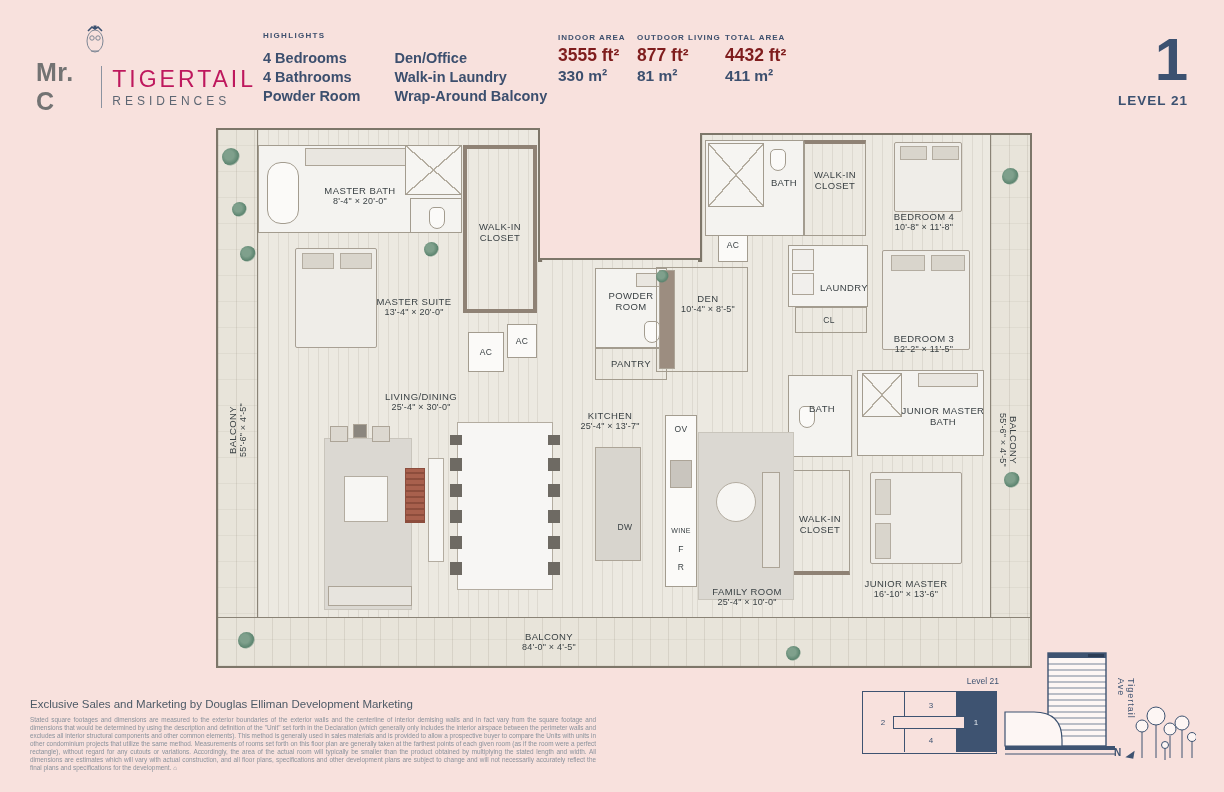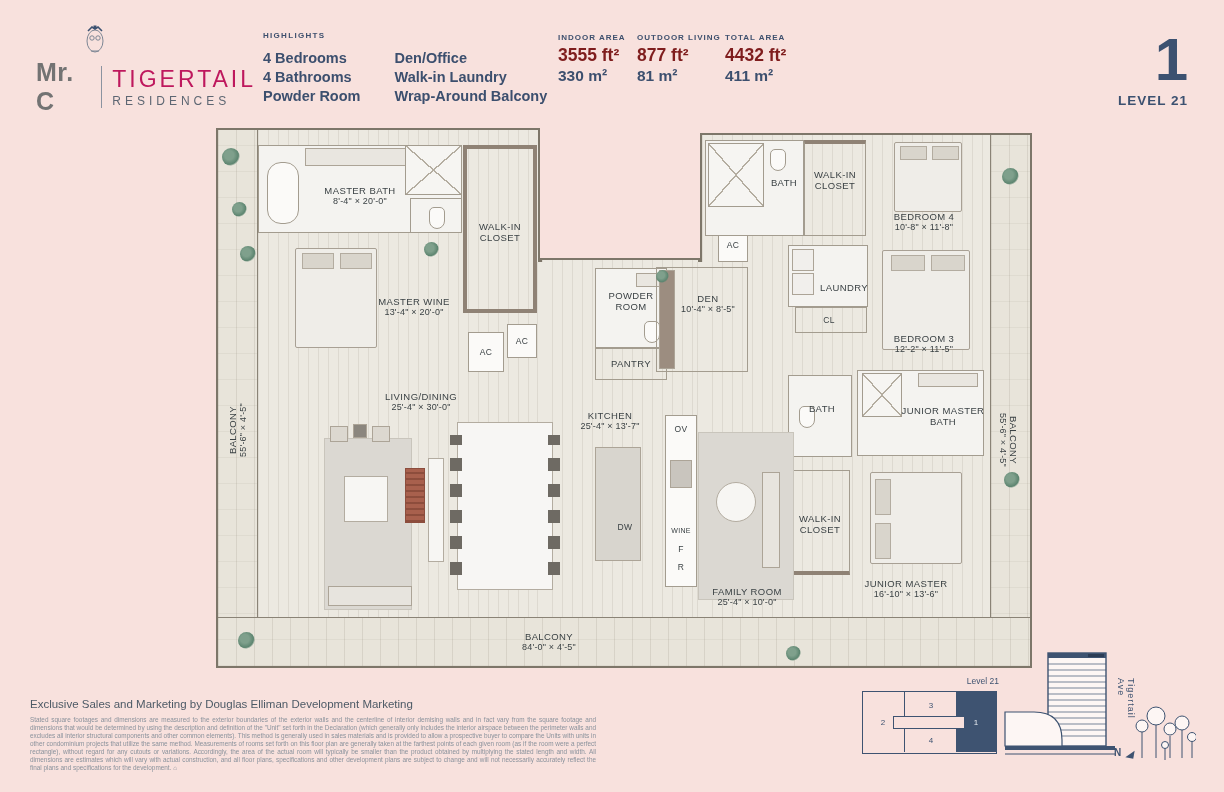--- a/index.html
+++ b/index.html
@@ -241,21 +241,21 @@
     <div class="plant" style="left:788px;top:352px;width:16px;height:16px;"></div>
 
     <div class="rlabel" style="left:144px;top:76px;">
       <div>MASTER BATH</div>
         <div class="rd">8'-4" × 20'-0"</div>
     </div>
     <div class="rlabel wrap" style="left:284px;top:112px;width:58px;">
       <div>WALK-IN CLOSET</div>
     </div>
     <div class="rlabel" style="left:198px;top:187px;">
-      <div>MASTER WINE</div>
+      <div>MASTER SUITE</div>
         <div class="rd">13'-4" × 20'-0"</div>
     </div>
     <div class="rlabel" style="left:205px;top:282px;text-align:center;">
       <div>LIVING/DINING</div>
         <div class="rd">25'-4" × 30'-0"</div>
     </div>
     <div class="rlabel sm" style="left:270px;top:232px;">AC</div>
     <div class="rlabel sm" style="left:306px;top:221px;">AC</div>
     <div class="rlabel sm" style="left:517px;top:125px;">AC</div>
     <div class="rlabel wrap" style="left:415px;top:181px;width:62px;">

